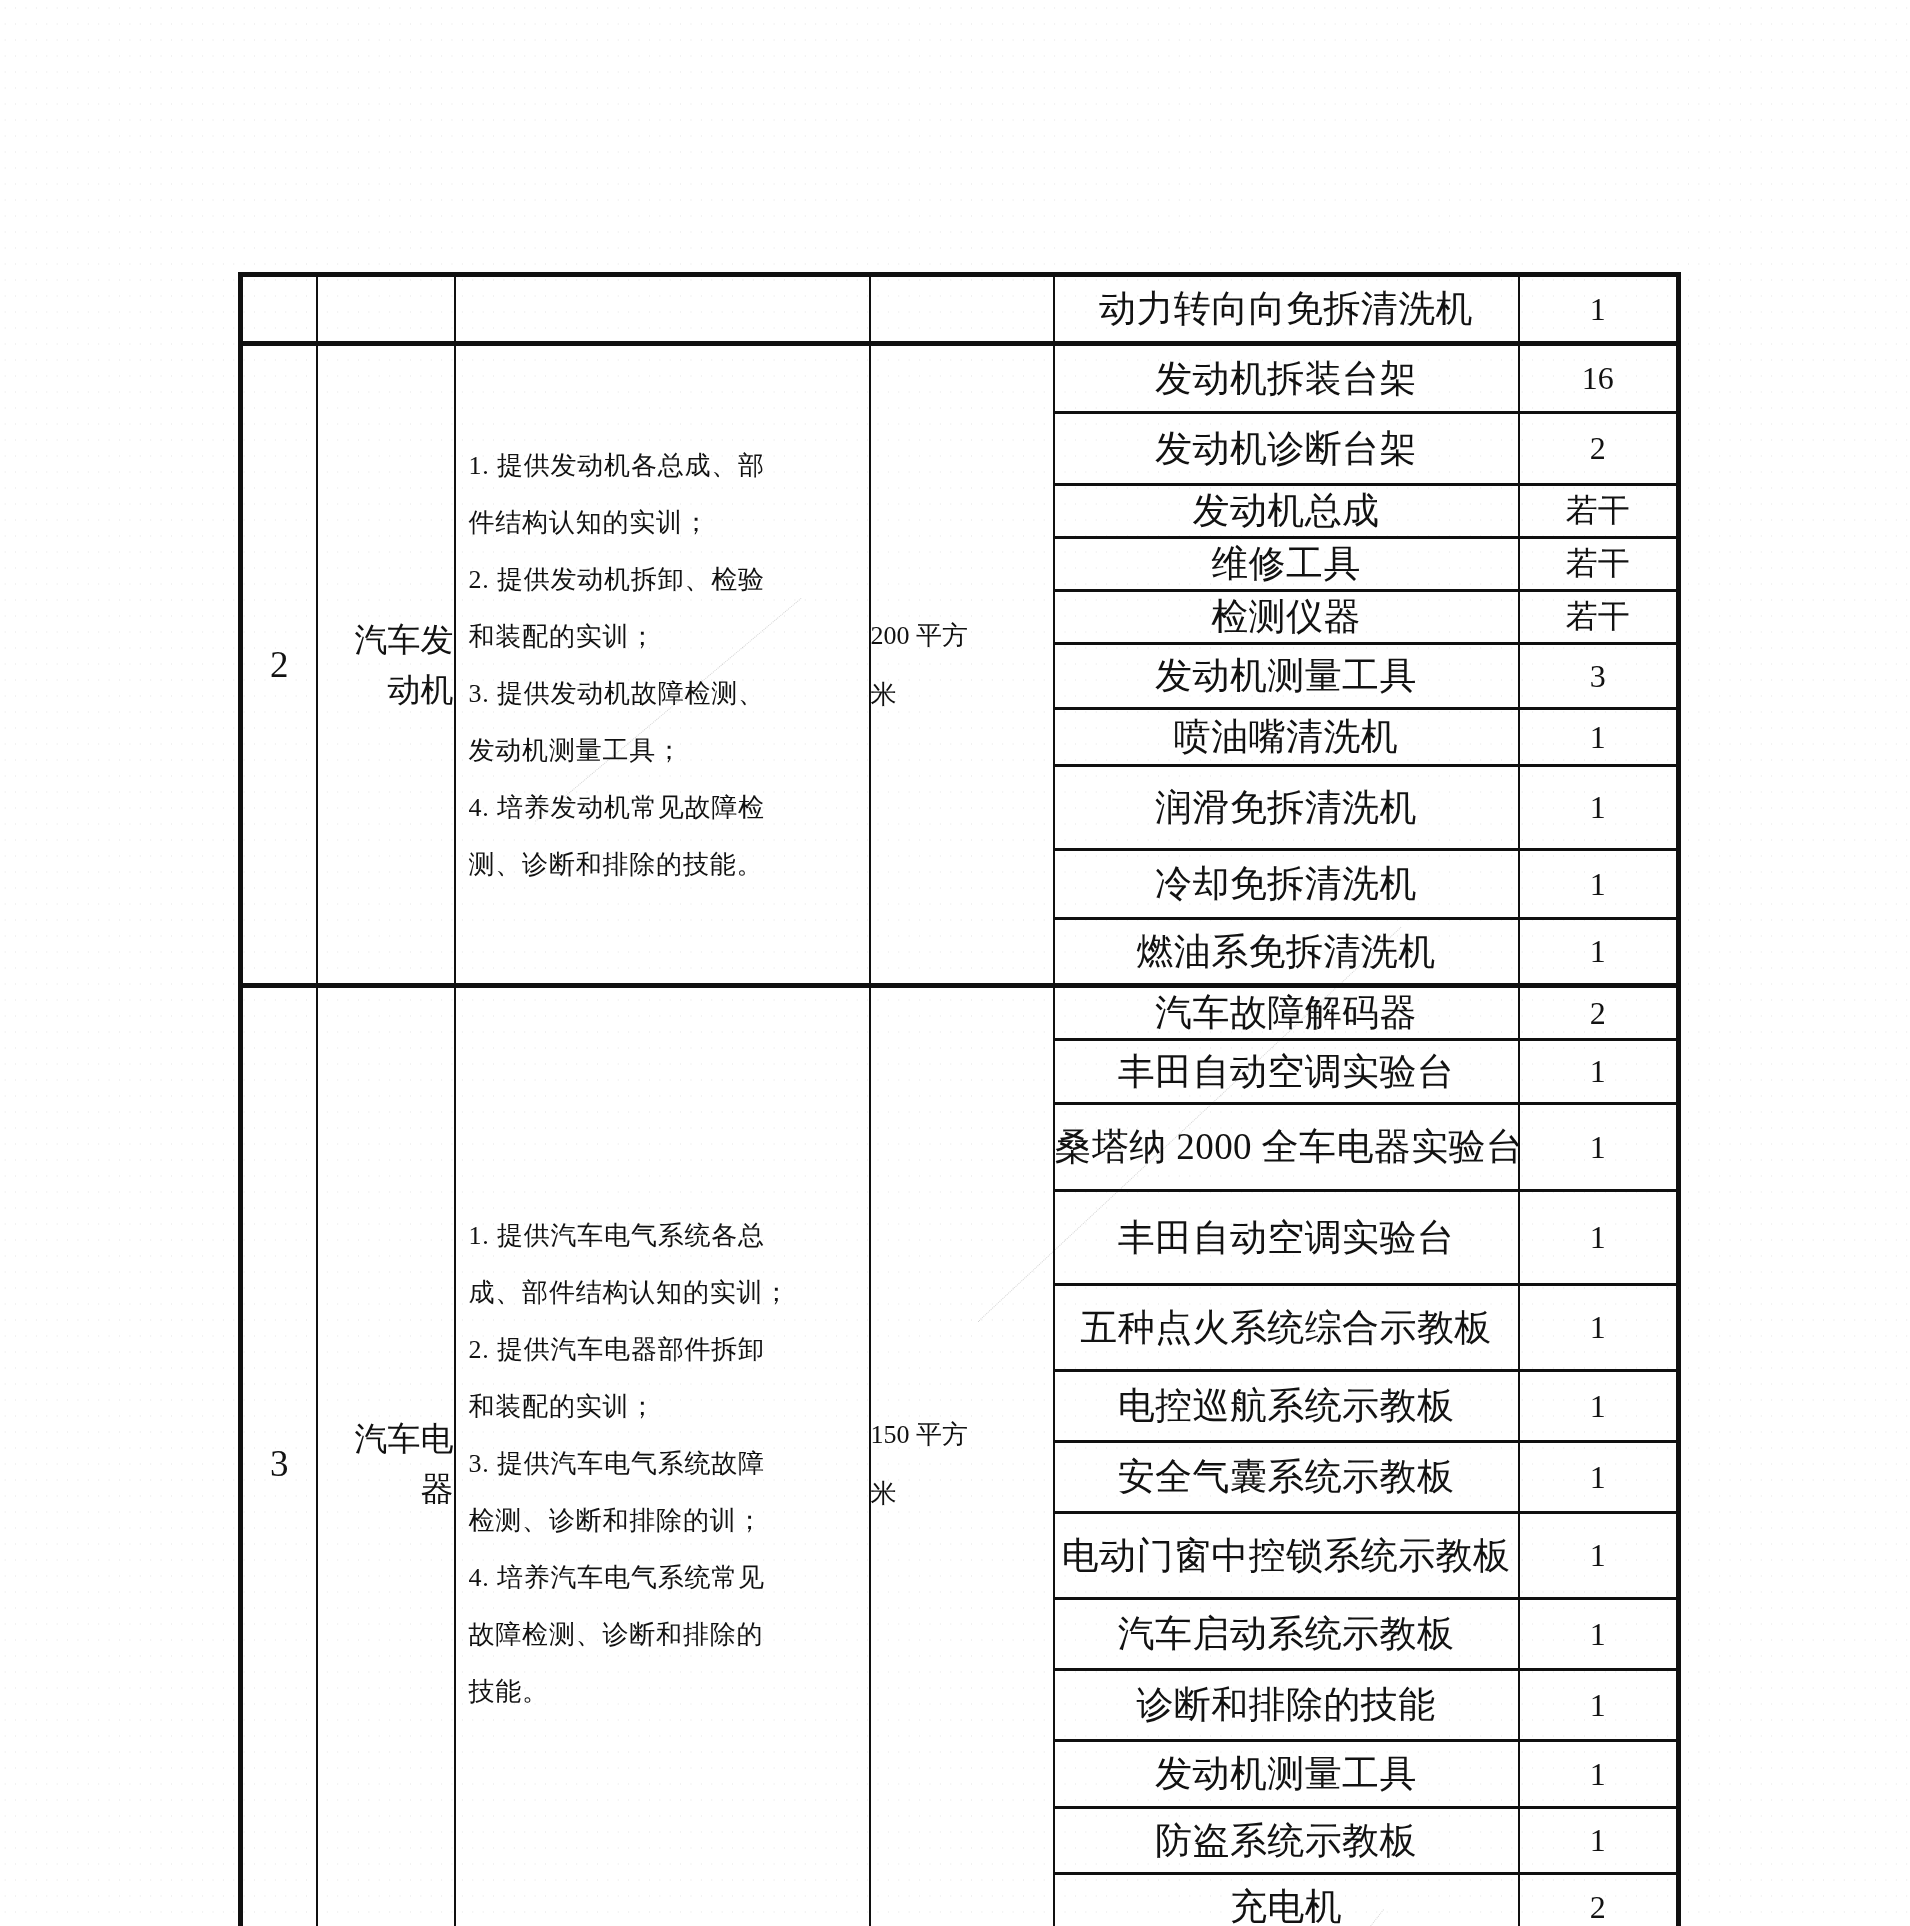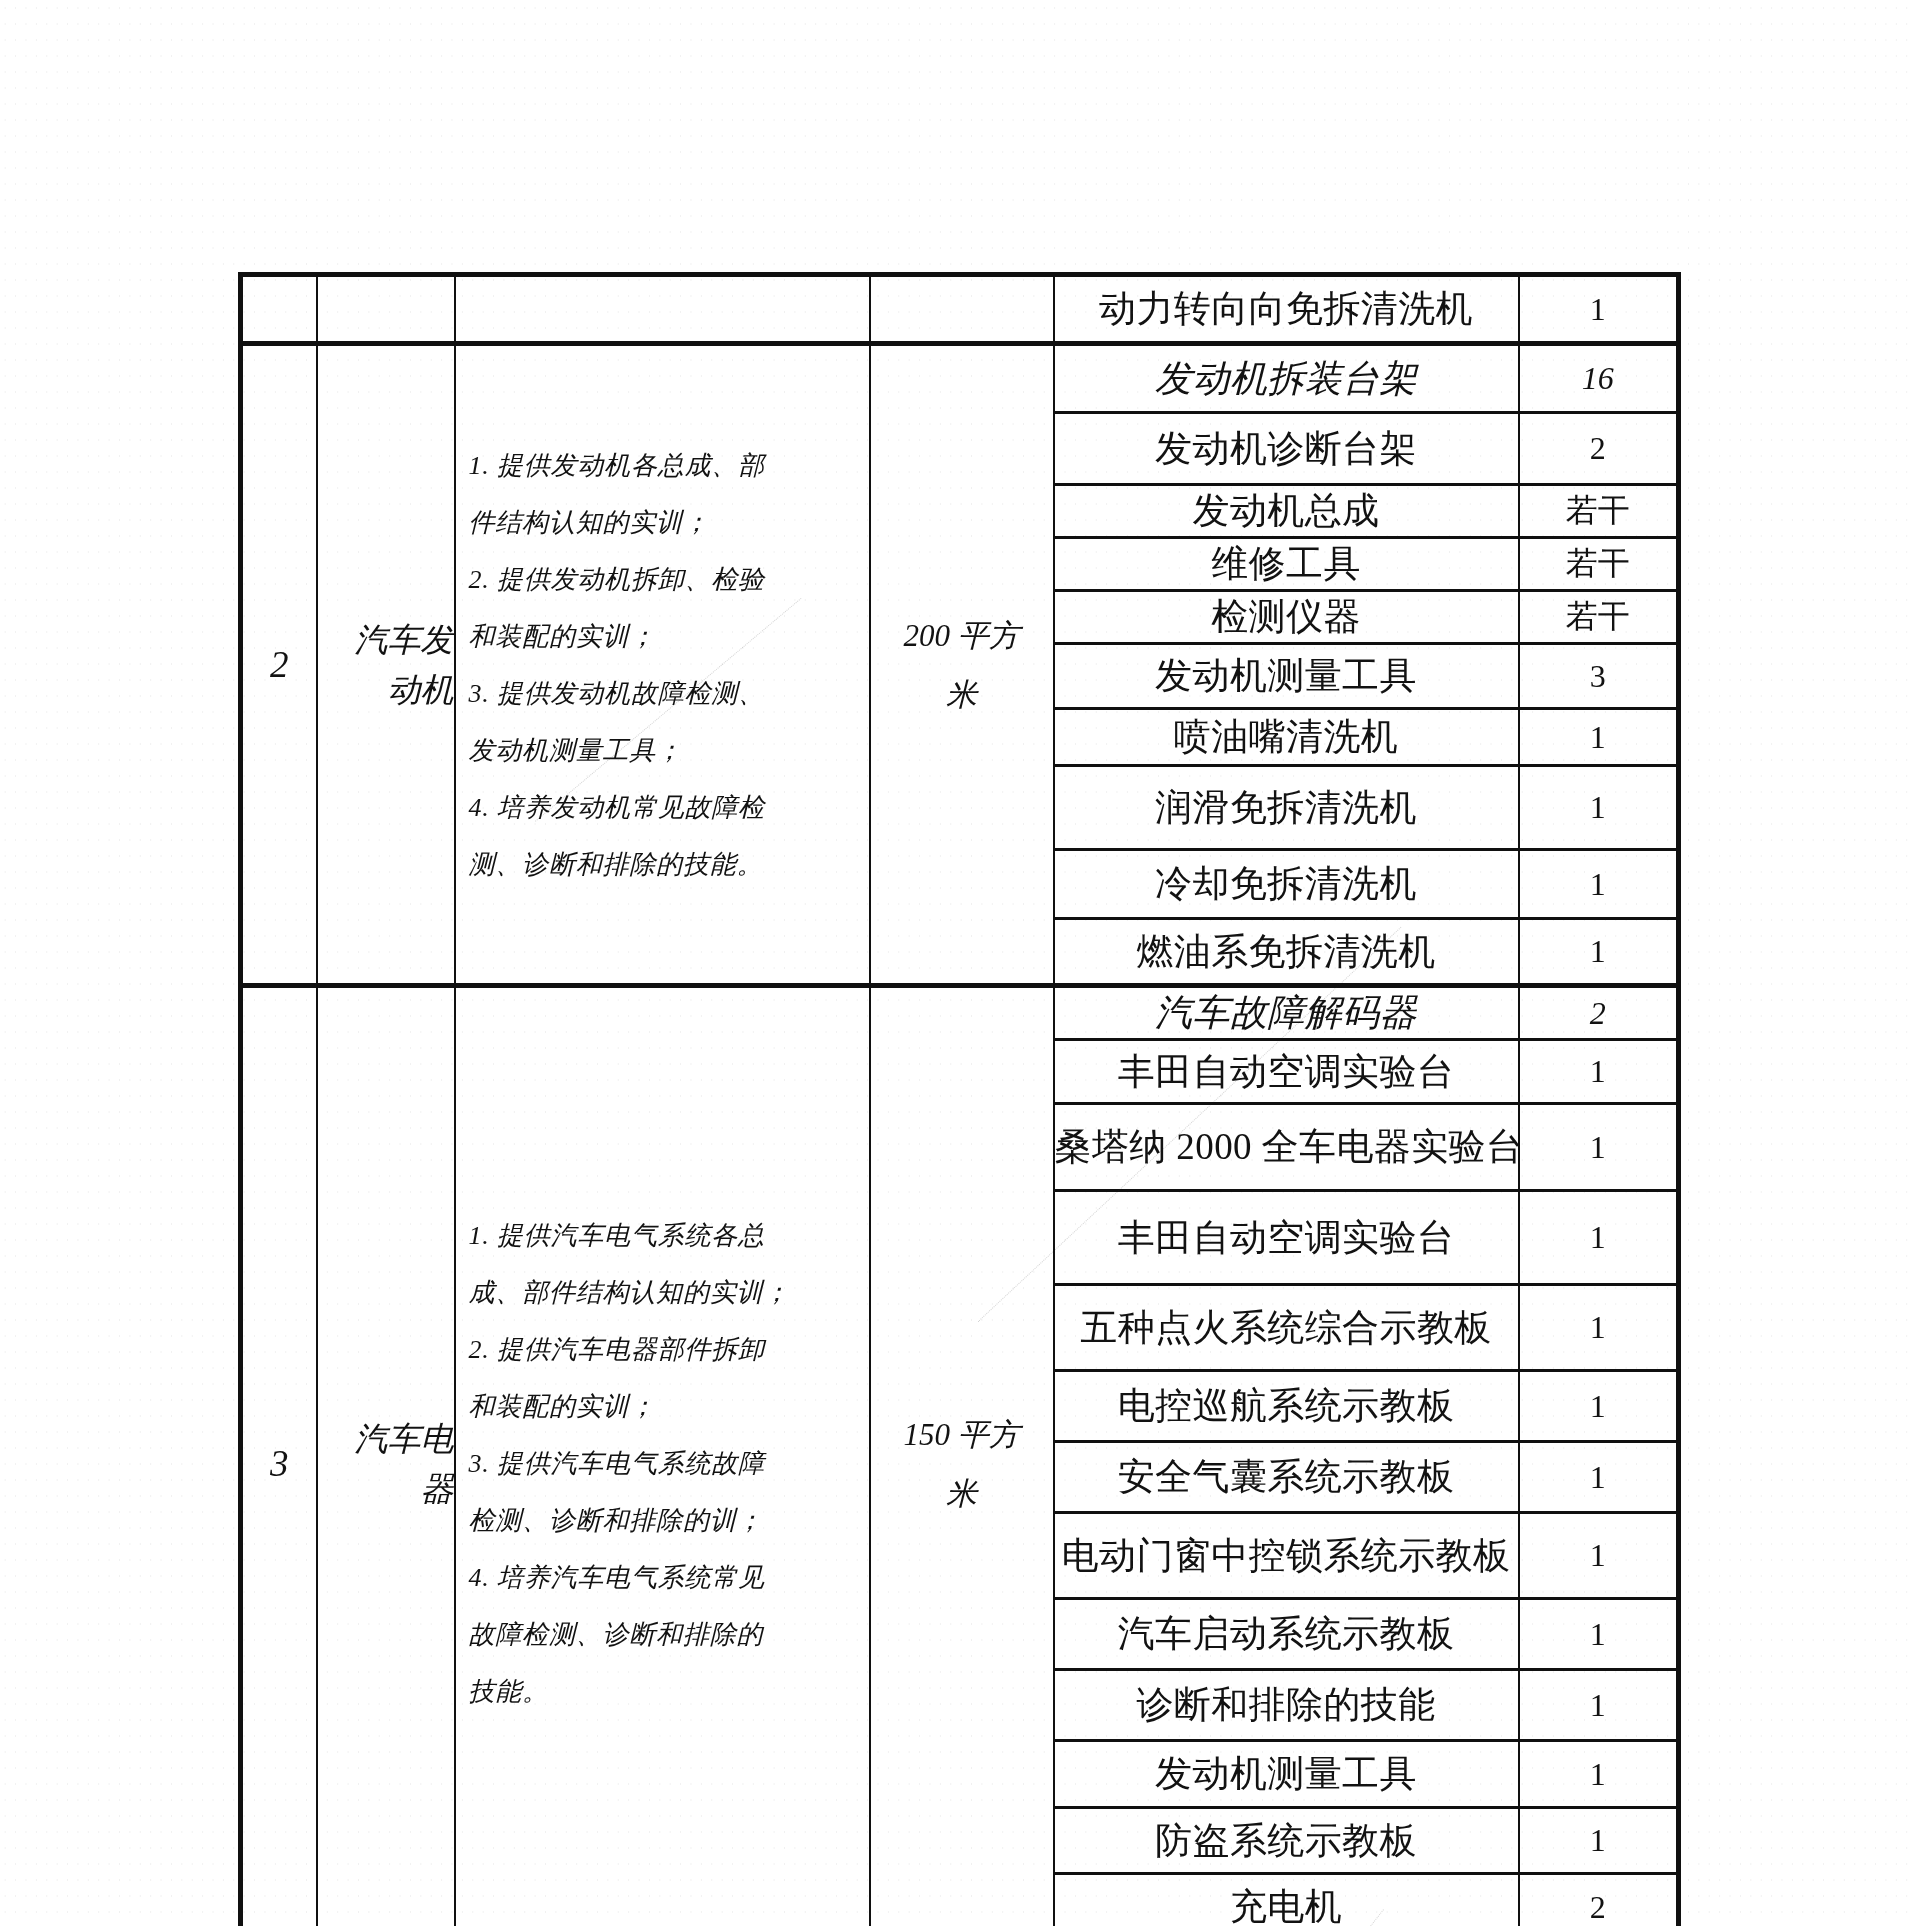--- a/index.html
+++ b/index.html
@@ -20,28 +20,28 @@
 
   table.doc{
     position:absolute;left:238px;top:272px;width:1438px;
     border-collapse:collapse;table-layout:fixed;
     border:5px solid #101010;
   }
   td{
     border:2.7px solid #101010;border-top-width:3.9px;border-bottom-width:3.9px;
     vertical-align:middle;padding:0;overflow:hidden;
   }
-  tr.sec > td{border-top-width:5.4px;font-style:italic;}
+  tr.sec > td{border-top-width:5.4px;}
 
   .c-no{font-size:37px;text-align:center;}
   .c-name{font-size:33px;text-align:right;}
   .c-name .ln{line-height:50px;white-space:nowrap;}
   .c-desc{font-size:26px;padding:0 13px;}
   .c-desc .ln{line-height:57px;white-space:nowrap;letter-spacing:0.8px;}
-  .c-area{font-size:31px;text-align:center;}
+  .c-area{font-size:26px;}
   .c-area .ln{line-height:59px;white-space:nowrap;}
   .c-equip{font-size:37px;text-align:center;white-space:nowrap;letter-spacing:0.4px;}
   .c-qty{font-size:32px;text-align:center;}
 </style>
 </head>
 <body>
 
 <div class="texture"></div>
 
 <table class="doc">

